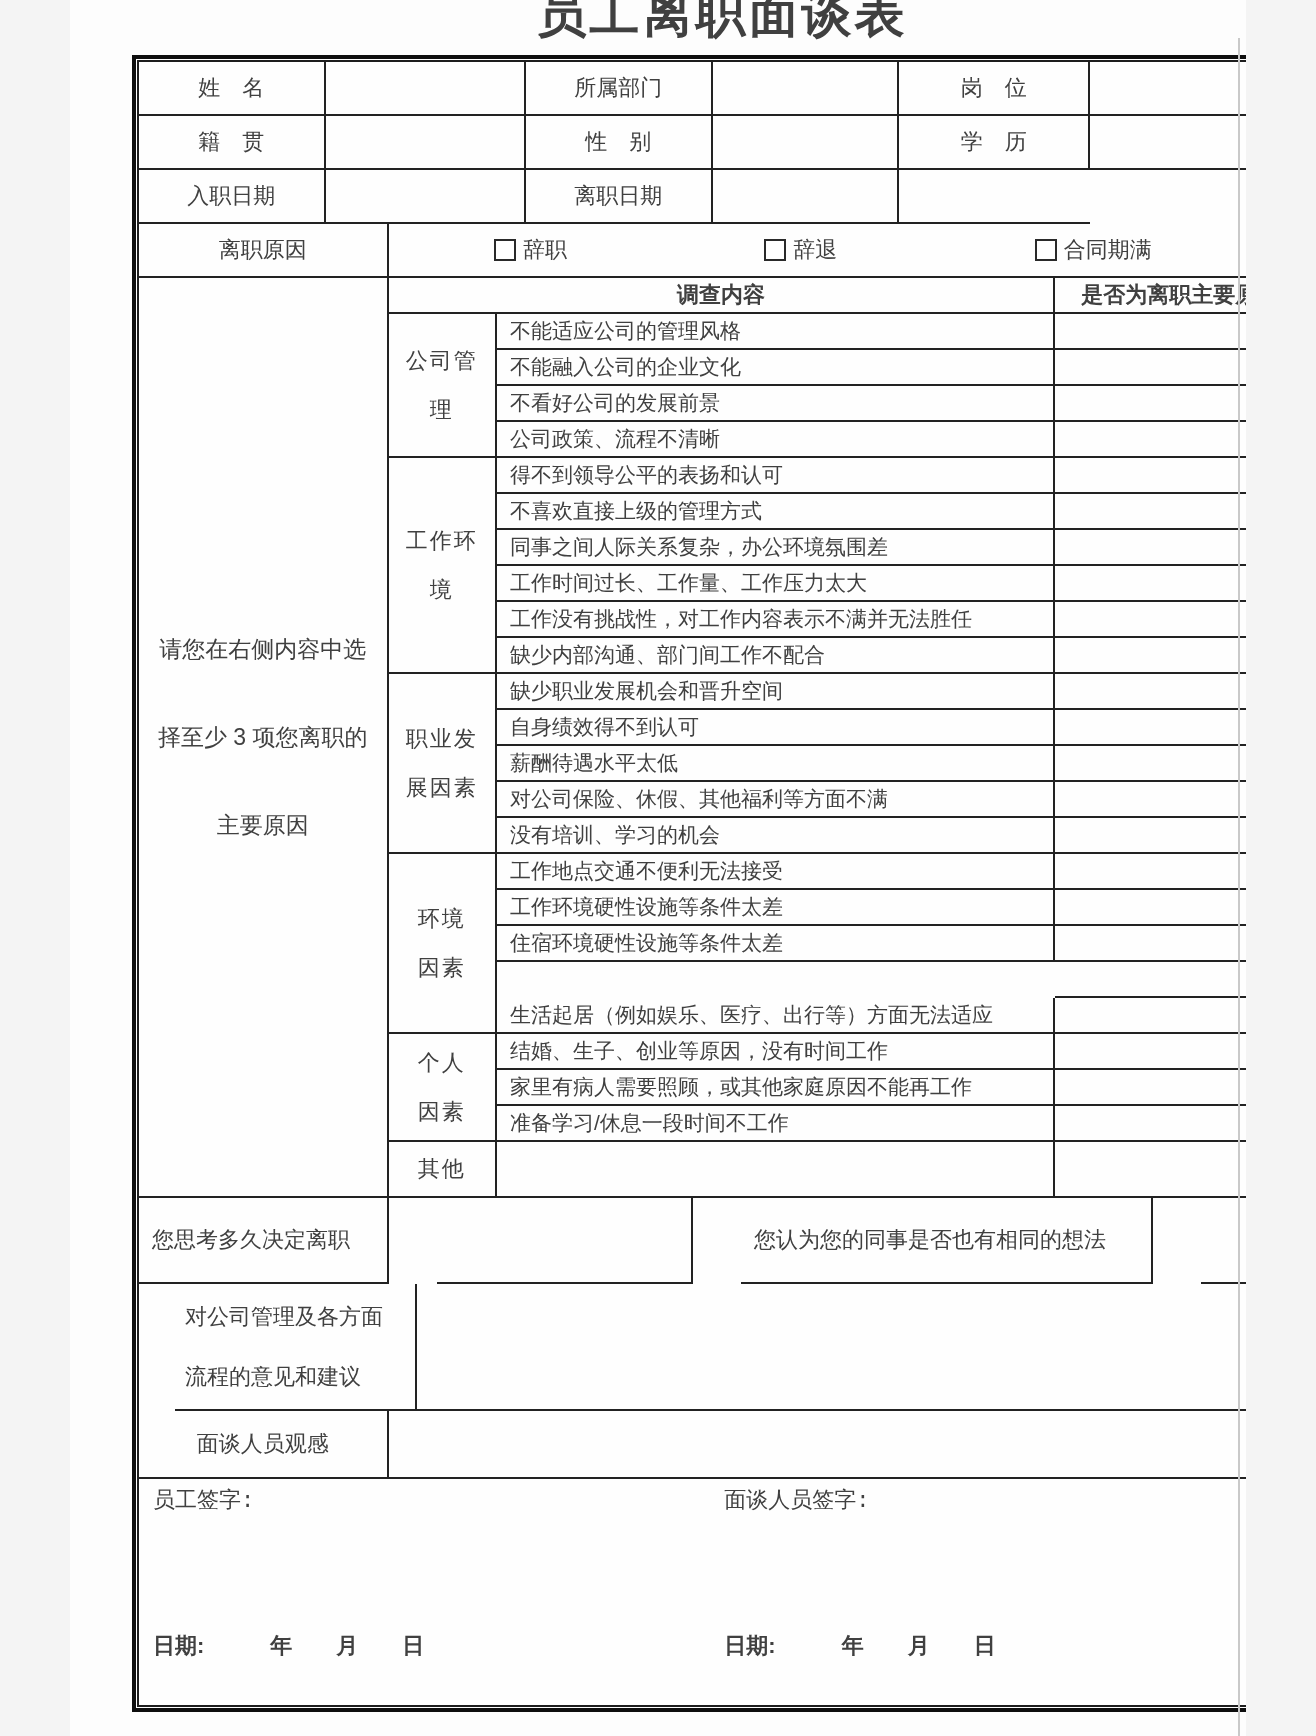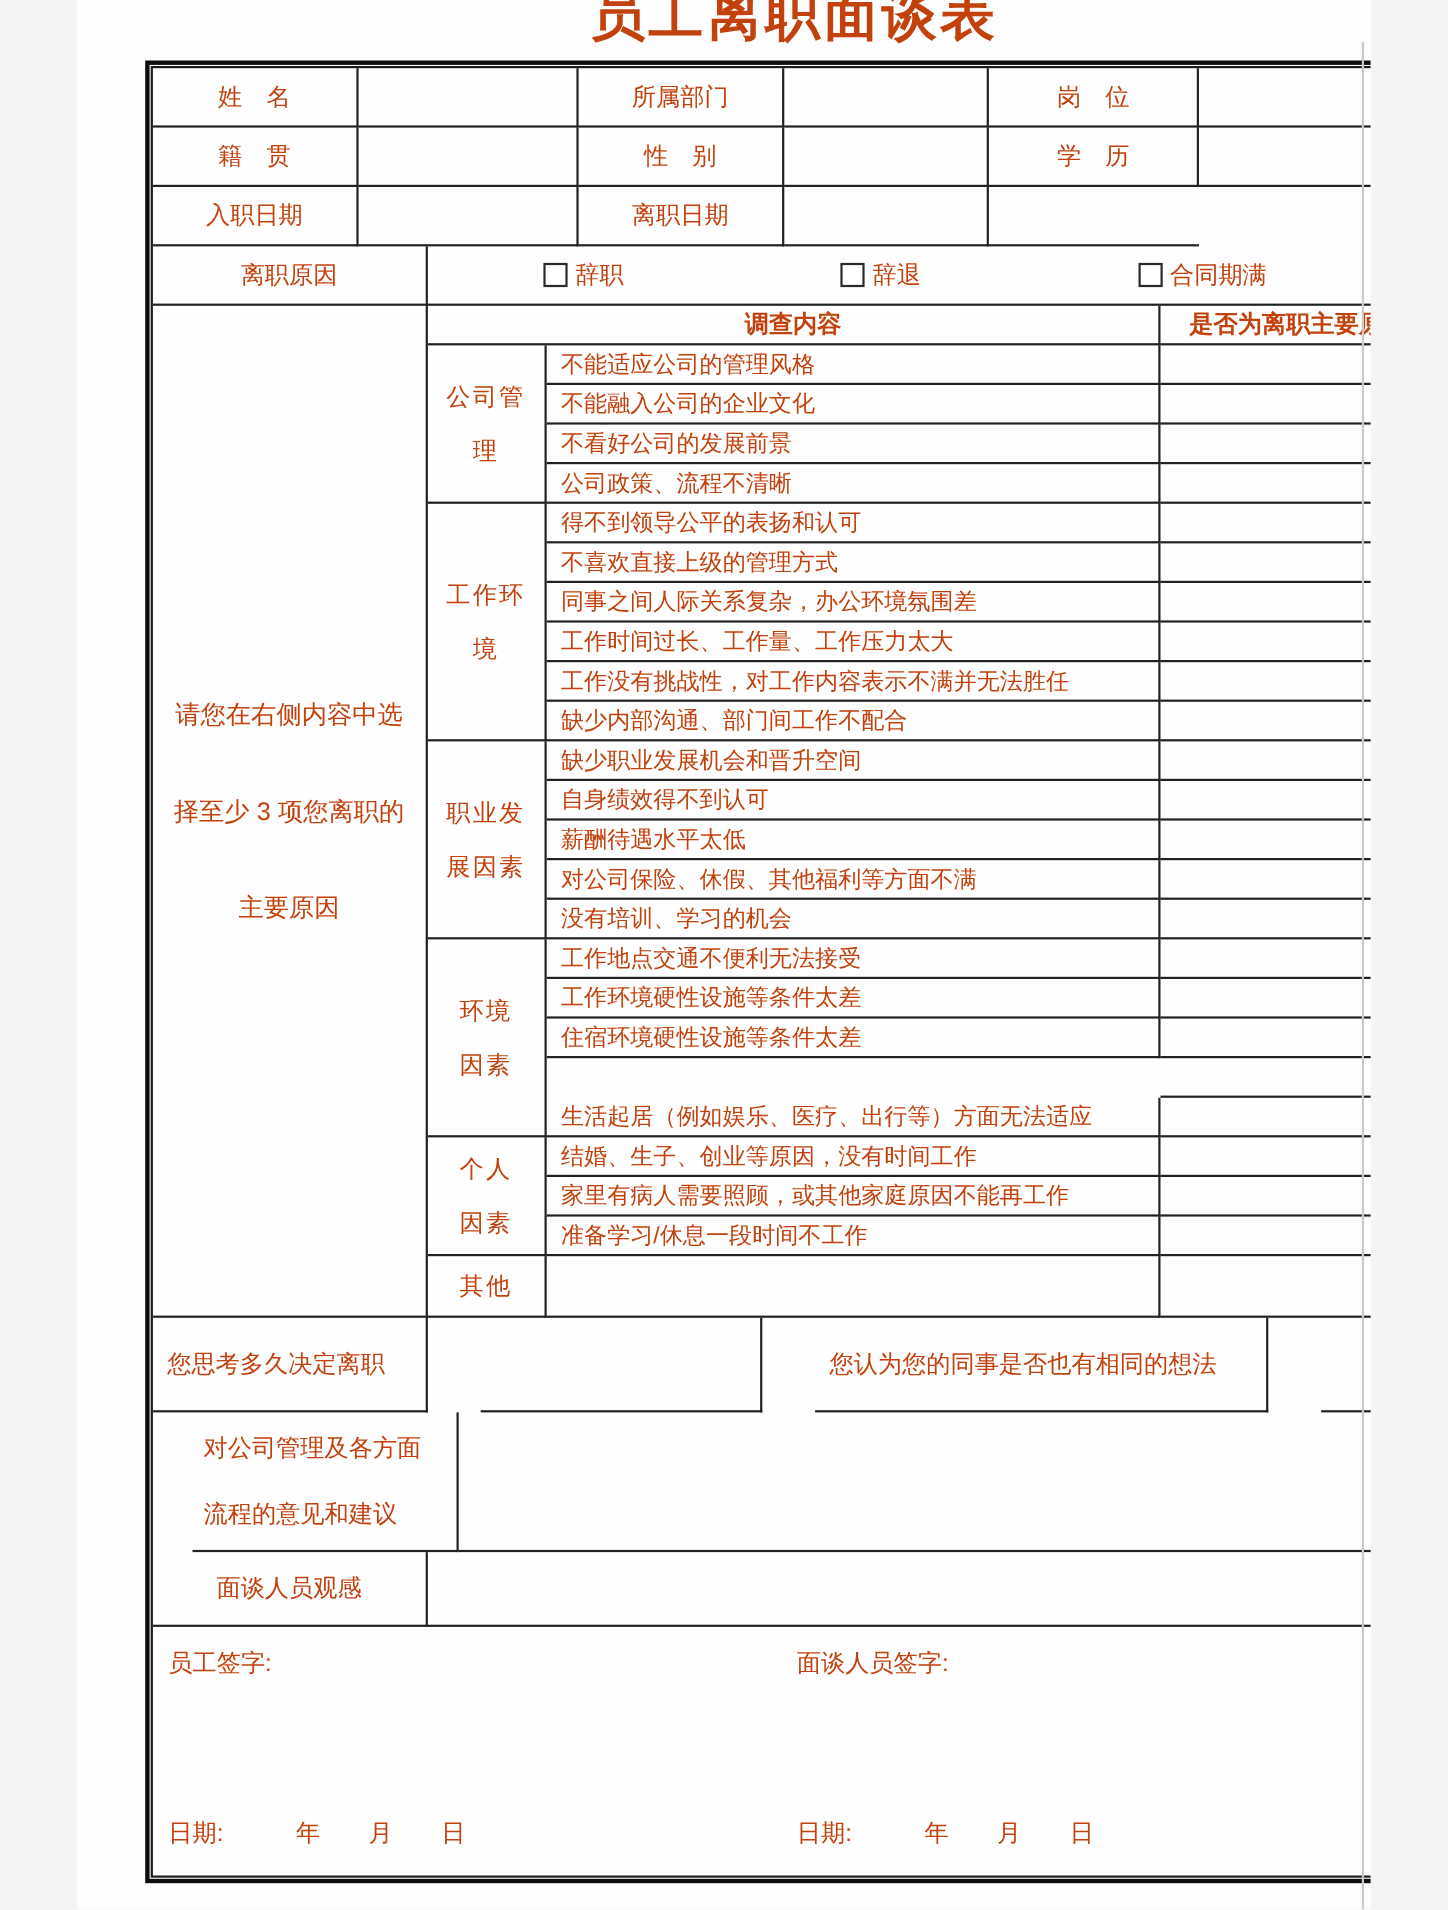--- a/index.html
+++ b/index.html
@@ -1,18 +1,18 @@
 <!DOCTYPE html>
 <html lang="zh"><head>
 <meta charset="utf-8">
 <style>
   html,body { margin:0; padding:0; background:#f4f4f4; }
   .page {
     position:relative; width:1176px; height:1736px; margin:0 auto;
-    background:#fdfdfd; overflow:hidden; color:#c2410c;
+    background:#fdfdfd; overflow:hidden; color:#404040;
     font-family:"Liberation Sans", sans-serif;
   }
   .page-edge { position:absolute; top:38px; right:6px; bottom:0; width:2px; background:#c9c9c9; }
   .title-clip { height:44px; overflow:hidden; width:1180px; margin-left:62px; }
   .title { display:block; margin-top:-13px; font-size:50px; line-height:1.1;
            font-weight:700; text-align:center; letter-spacing:3px; white-space:nowrap; }
   .form-outer { position:absolute; left:62px; top:55px; width:1180px;
                 border:4px solid #0e0e0e; padding:1px; box-sizing:border-box; background:#fefefe; }
   .form-inner { border:2px solid #1d1d1d; }
   .grid { display:grid; }
@@ -51,22 +51,22 @@
   
   .qrow-grid { grid-template-columns:21.4% 22% 35.3% auto; grid-auto-rows:86px;gap:48px; }
   .sugg-grid { grid-template-columns:21.4% auto; grid-auto-rows:127px;margin-left:36px; }
   .sugg-label { white-space:pre-line; line-height:60px; justify-content:flex-start;
                 padding-left:10px; text-align:left; }
   .impr-grid { grid-template-columns:21.4% auto; grid-auto-rows:68px; }
 
   
   .sign-grid { grid-template-columns:49% auto; height:226px; }
   .sign-cell { position:relative; font-size:22px; }
-  .sig-label { position:absolute; top:18px; left:14px; }
-  .sig-date  { position:absolute; bottom:23px; left:14px; }
+  .sig-label { position:absolute; top:6px; left:14px;font-family:Liberation Mono, monospace; }
+  .sig-date  { position:absolute; bottom:44px; left:14px;font-weight:bold; }
 </style>
 </head>
 <body>
 
 <div class="page">
   <div class="title-clip">
     <span class="title">员工离职面谈表</span>
   </div>
 
   <div class="form-outer">

